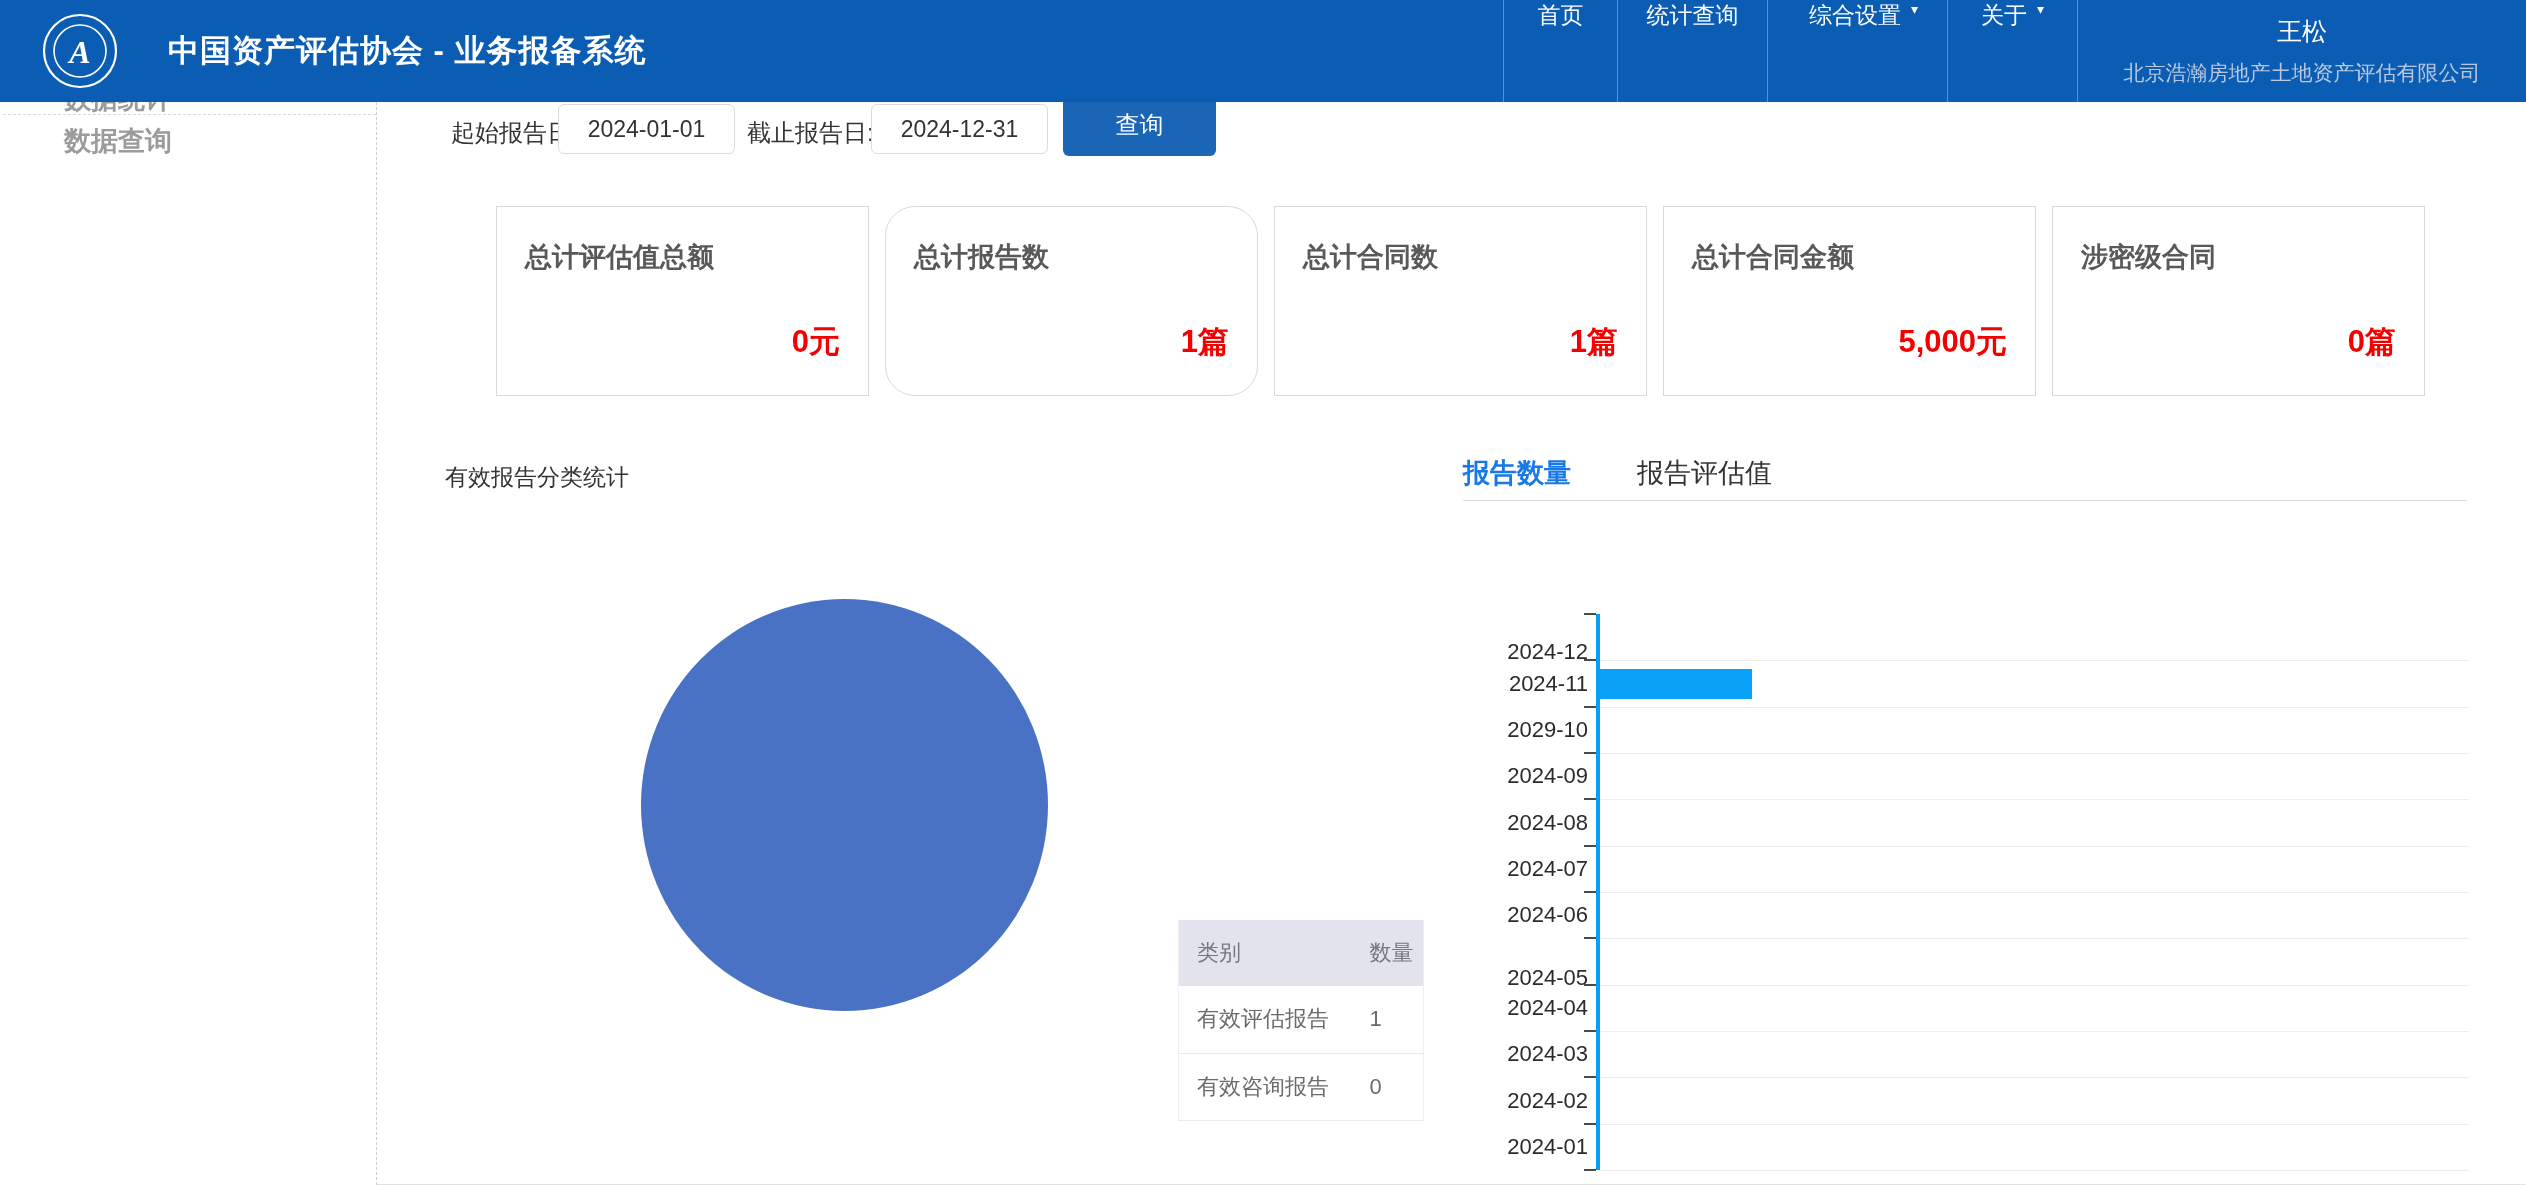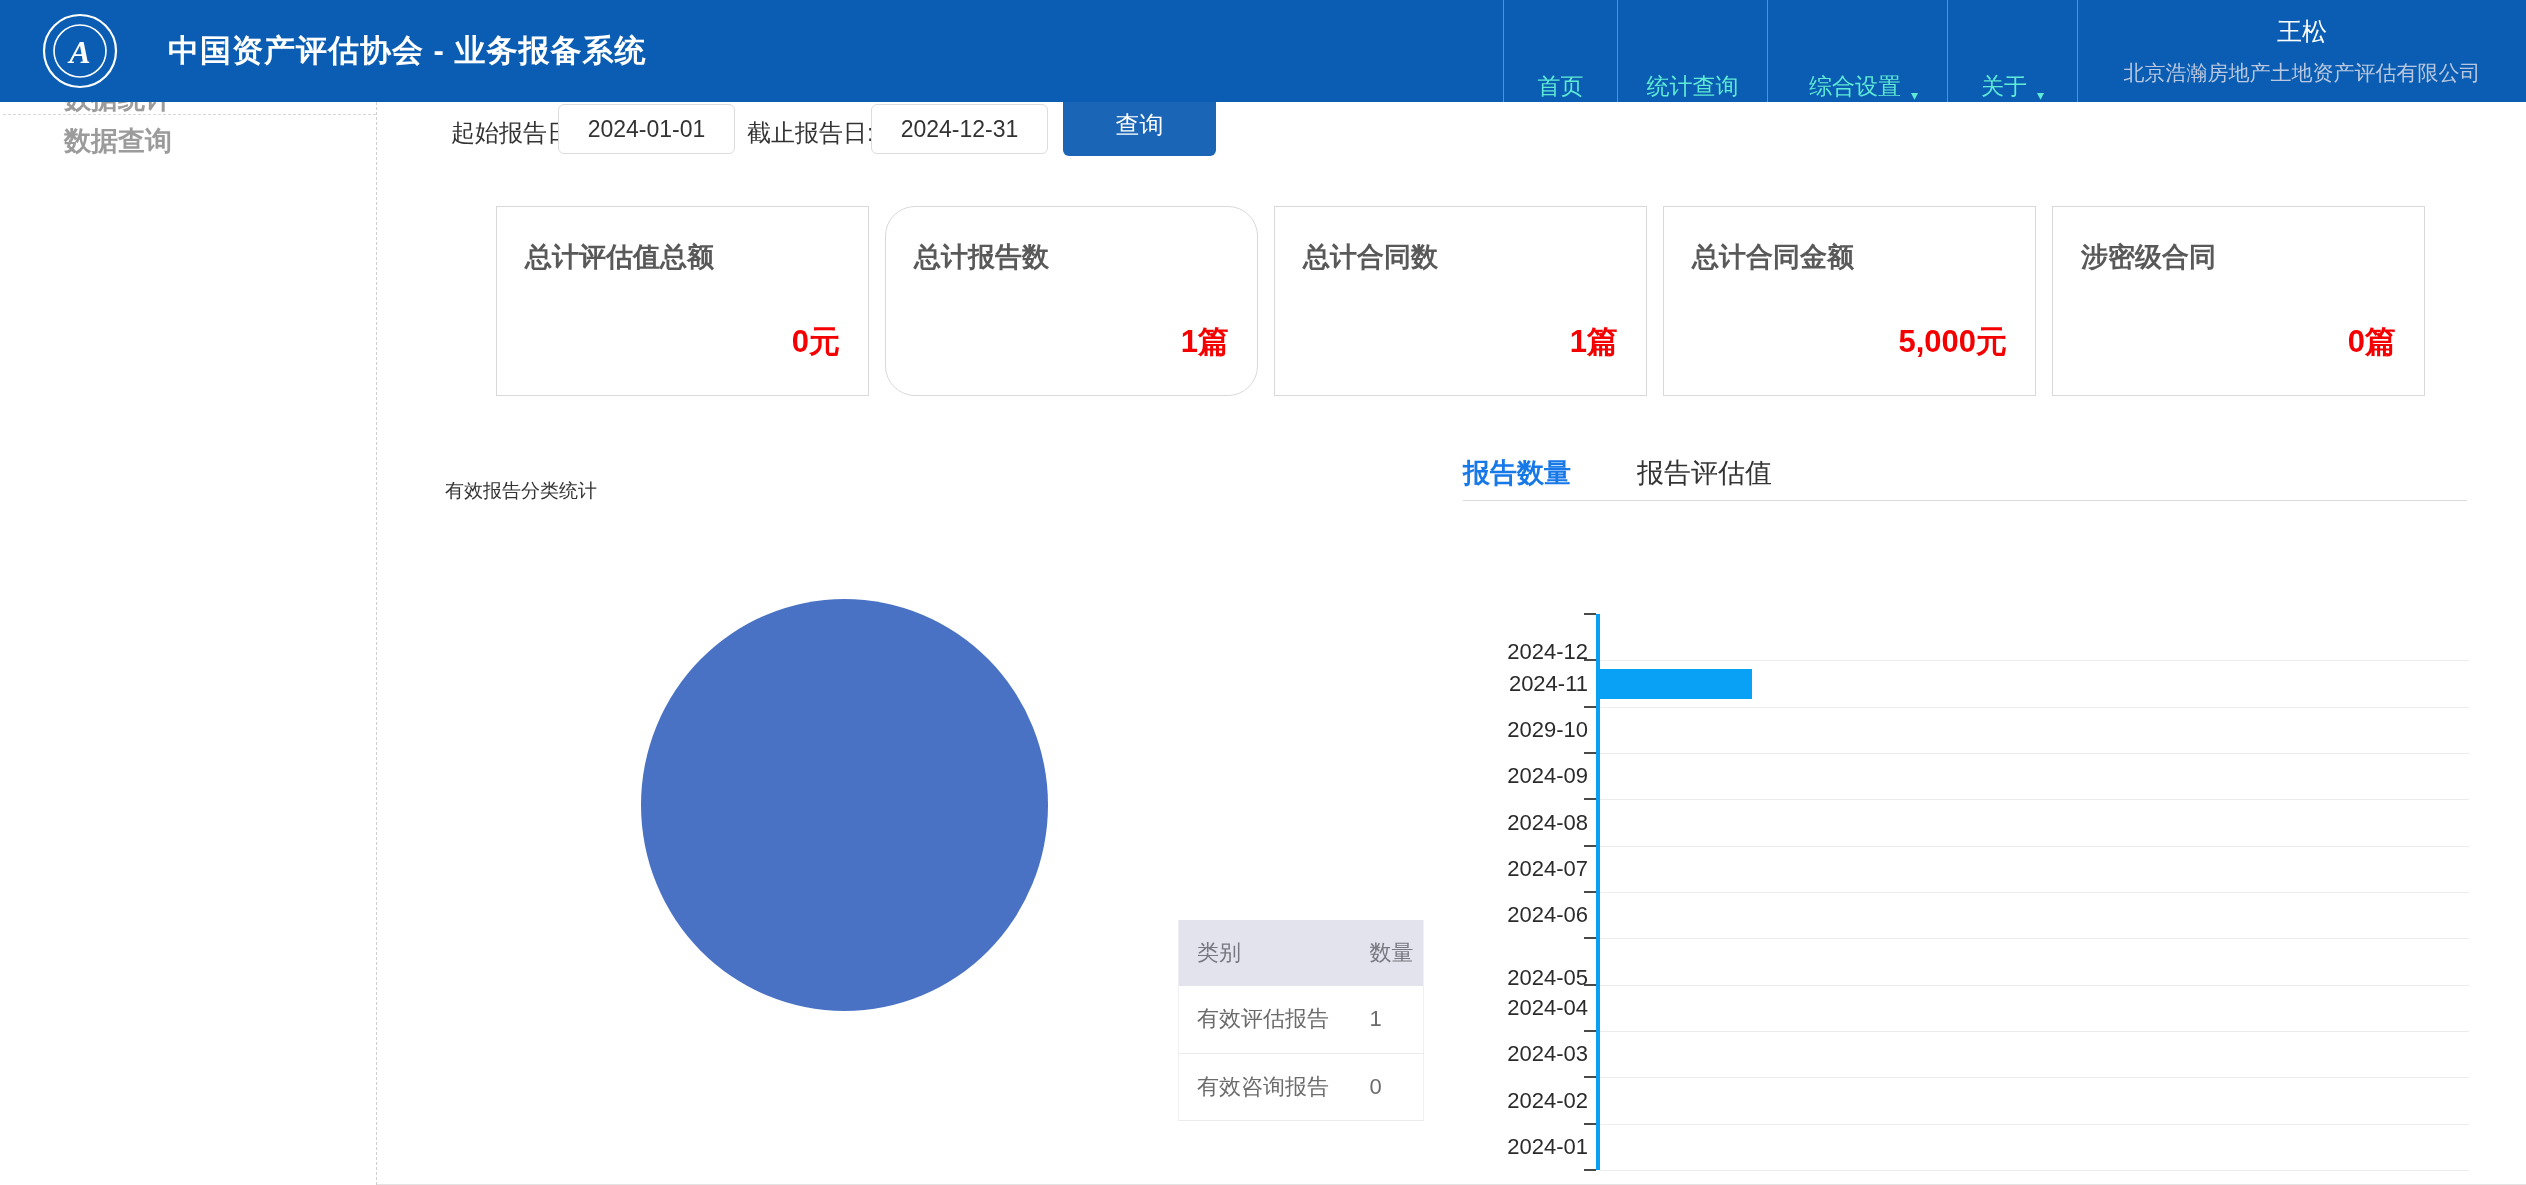--- a/index.html
+++ b/index.html
@@ -9,23 +9,23 @@
     font-family:"Liberation Sans", sans-serif;
   }
 
   
   .navbar { position:absolute; left:0; top:0; width:2526px; height:102px;
     background:var(--navbar-blue,#0a5db2); z-index:100; }
   .logo { position:absolute; left:42px; top:13px; width:76px; height:76px; }
   .navbar-title { position:absolute; left:168px; top:0; height:102px; line-height:102px;
     color:#fff; font-size:31px; font-weight:600; letter-spacing:1px; white-space:nowrap; }
   .nav-menu { position:absolute; left:1503px; top:0; right:0; height:102px; display:flex; }
-  .menu-item { display:flex; align-items:flex-end; justify-content:center; gap:10px;
-    color:#5eead4; font-size:23px; border-left:1px solid rgba(255,255,255,.32);
-    cursor:pointer; white-space:nowrap; }
+  .menu-item { display:flex; align-items:flex-start; justify-content:center; gap:10px;
+    color:#ffffff; font-size:23px; border-left:1px solid rgba(255,255,255,.32);
+    cursor:pointer; white-space:nowrap;font-family:Liberation Serif, serif; }
   .menu-item.w1{ width:114px; } .menu-item.w2{ width:150px; }
   .menu-item.w3{ width:180px;padding-left:12px; } .menu-item.w4{ width:130px; }
   .chevron { font-size:14px; line-height:1; padding-top:3px; }
   .user-block { flex:1; border-left:1px solid rgba(255,255,255,.32);
     display:flex; flex-direction:column; align-items:center; justify-content:center;
     gap:11px; cursor:pointer; }
   .user-name { color:#fff; font-size:25px; }
   .user-company { color:#b9c8e0; font-size:21px; white-space:nowrap; }
 
   
@@ -54,21 +54,21 @@
   .stat-card { position:absolute; top:206px; width:373px; height:190px;
     background:#fff; border:1px solid #d9d9d9; }
   .stat-card.c1{ left:496px; } .stat-card.c2{ left:885px;border-radius:30px; } .stat-card.c3{ left:1274px; }
   .stat-card.c4{ left:1663px; } .stat-card.c5{ left:2052px; }
   .card-title { position:absolute; left:28px; top:32px; font-size:27px;
     font-weight:bold; color:#595959; white-space:nowrap; }
   .card-value { position:absolute; right:28px; bottom:32px; font-size:31px;
     font-weight:bold; color:var(--value-red,#f50000); }
 
   
-  .section-heading { position:absolute; left:445px; top:478px; font-size:19px; color:#333; }
+  .section-heading { position:absolute; left:445px; top:462px; font-size:23px; color:#333; }
   .pie { position:absolute; left:641px; top:599px; width:407px; height:412px;
     border-radius:50%; background:var(--pie-blue,#4a72c4); }
   .cat-table { position:absolute; left:1178px; top:920px; width:246px;
     border-collapse:collapse; font-size:22px; background:#fff;
     border:1px solid #efeff4; border-top:none; }
   .cat-table th { background:#e3e3ee; color:#77777f; font-weight:normal;
     height:66px; text-align:left; padding-left:18px; }
   .cat-table td { color:#6b6b6b; height:67px; text-align:left; padding-left:18px;
     border-bottom:1px solid #ebebeb; }
   .cat-table .col-qty { width:64px; padding-left:10px; }

